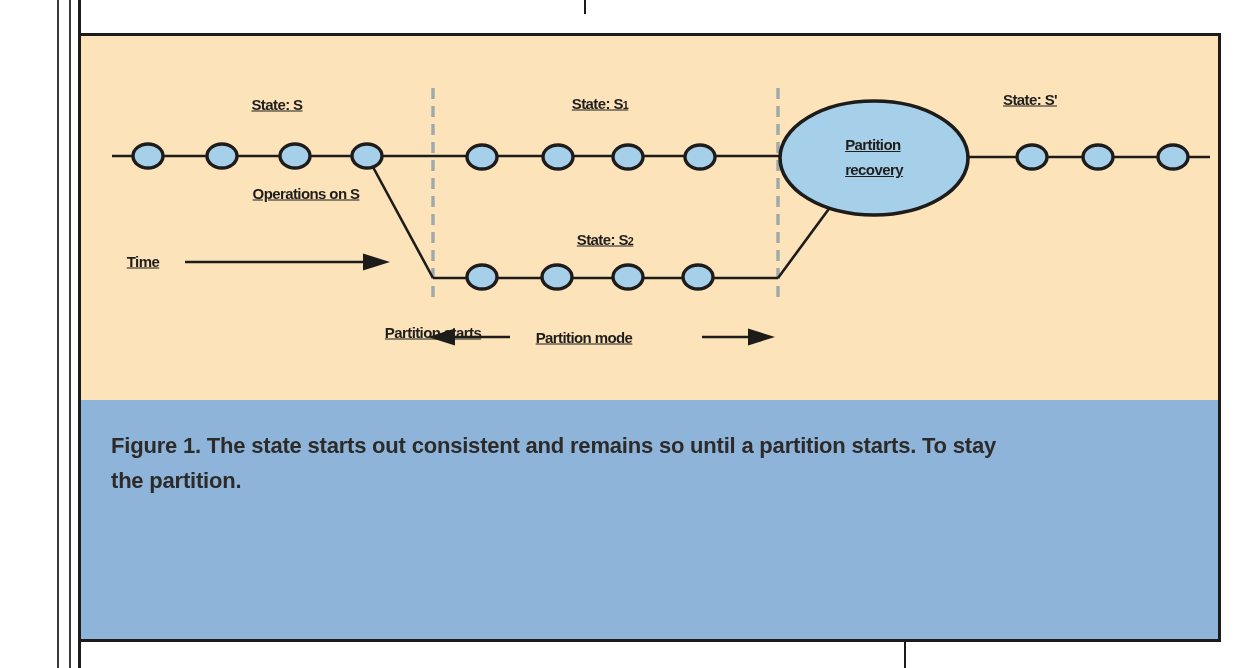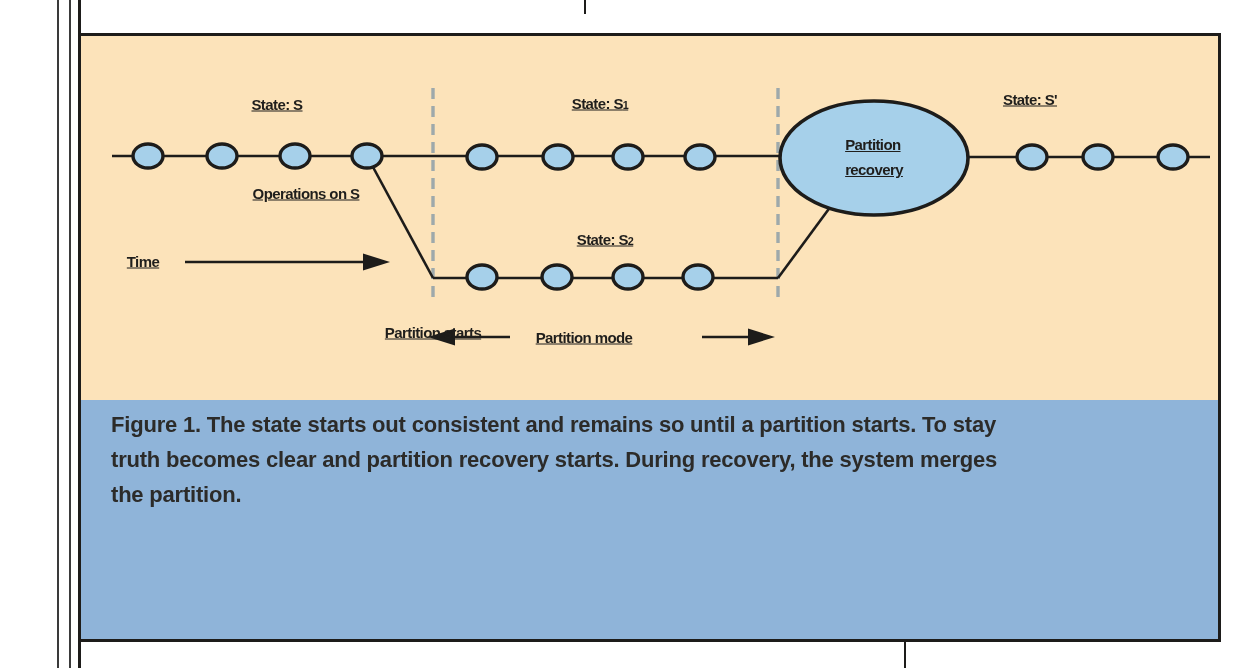--- a/index.html
+++ b/index.html
@@ -37,21 +37,21 @@
   .arrow-head{fill:var(--line_color,#1d1c1a);}
 
   .dlabel{
     position:absolute;transform:translate(-50%,-50%);
     font-weight:700;font-size:15px;letter-spacing:-0.6px;
     color:var(--label_color,#1f1e1c);white-space:nowrap;text-decoration:underline;
   }
   .dlabel.center2{text-align:left;line-height:25px;}
   .dsub{font-size:0.72em;}
 
-  .cap-text{padding:7px 28px 0 30px;}
+  .cap-text{padding:28px 28px 0 30px;}
   .cap-line{
     font-weight:700;font-size:22px;line-height:35px;letter-spacing:-0.2px;
     color:var(--caption_text,#2c2b29);white-space:nowrap;
   }
   .csub{font-size:0.6em;vertical-align:-0.3em;letter-spacing:0;}
 </style>
 </head>
 <body>
 
 <div class="vrule" id="left-rule-1"></div>
@@ -115,17 +115,16 @@
     <div class="dlabel" style="left:503px;top:301px;">Partition mode</div>
     <div class="dlabel center2" style="left:793px;top:121px;">
       <div>Partition</div>
       <div>recovery</div>
     </div>
   </div>
 
   <div class="panel-caption">
     <div class="cap-text">
         <div class="cap-line">Figure 1. The state starts out consistent and remains so until a partition starts. To stay</div>
-        <div class="cap-line">truth becomes clear and partition recovery starts. During recovery, the system merges</div>
         <div class="cap-line">the partition.</div>
       </div>
   </div>
 </div>
 
 </body></html>

